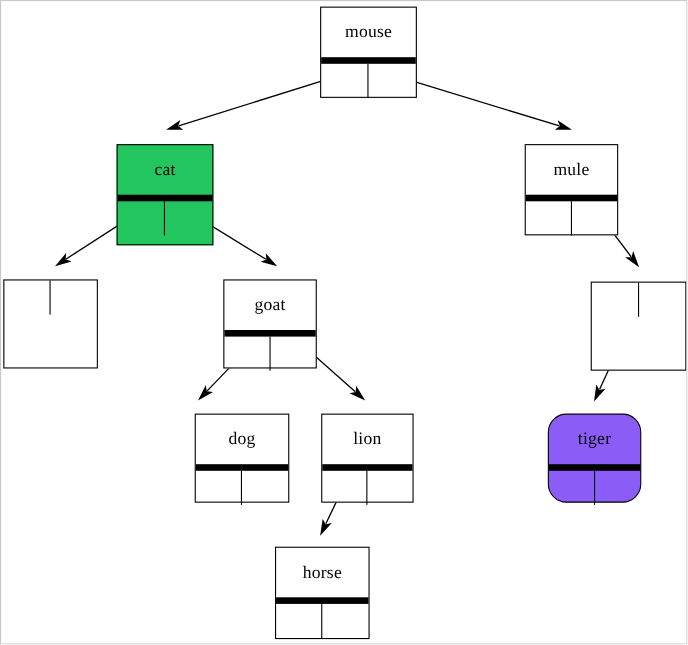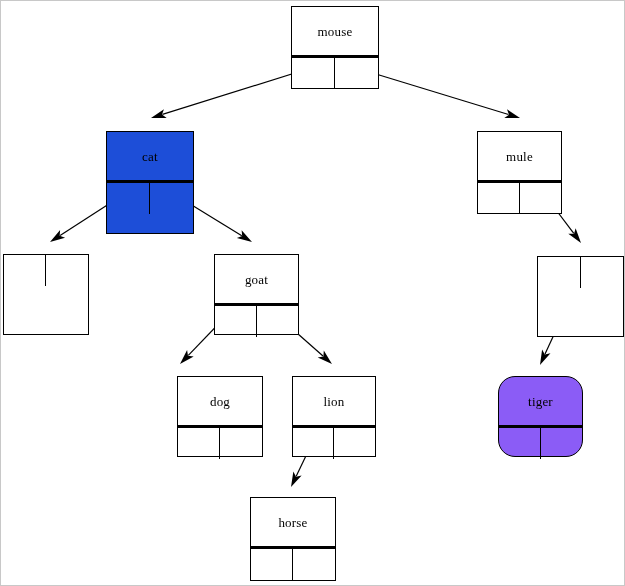--- a/index.html
+++ b/index.html
@@ -28,25 +28,25 @@
   .node {
     position: absolute;
     box-sizing: border-box;
     border: 1px solid #000000;
     background: #ffffff;
   }
   .node-label {
     box-sizing: border-box;
     width: 100%;
     height: 51px;
-    border-bottom: 3px solid #6d28d9;
+    border-bottom: 6px solid #6d28d9;
     display: flex;
     align-items: center;
     justify-content: center;
-    font-size: 13px;
+    font-size: 16px;
     line-height: 1;
     color: #000000;
     letter-spacing: 0.2px;
   }
   .node-ptrs {
     box-sizing: border-box;
     width: 100%;
     height: 31px;
     display: flex;
   }
@@ -104,41 +104,41 @@
     </svg>
 
   <div id="node-layer">
       <div class="node" style="left: 290px; top: 5px; width: 88px; height: 83px; border-color: rgb(0, 0, 0); background: rgb(255, 255, 255);">
         <div class="node-label" style="border-bottom-color: rgb(0, 0, 0); color: rgb(0, 0, 0);">mouse</div>
         <div class="node-ptrs">
           <div class="ptr left" style="border-right-color: rgb(0, 0, 0);"></div>
           <div class="ptr right"></div>
         </div>
       </div>
-      <div class="node" style="left: 105px; top: 130px; width: 88px; height: 103px; border-color: rgb(0, 0, 0); background: #1d4ed8;">
+      <div class="node" style="left: 105px; top: 130px; width: 88px; height: 92px; border-color: rgb(0, 0, 0); background: #22c55e;">
         <div class="node-label" style="border-bottom-color: rgb(0, 0, 0); color: rgb(0, 0, 0);">cat</div>
         <div class="node-ptrs">
           <div class="ptr left" style="border-right-color: rgb(0, 0, 0);"></div>
           <div class="ptr right"></div>
         </div>
       </div>
       <div class="node" style="left: 476px; top: 130px; width: 85px; height: 83px; border-color: rgb(0, 0, 0); background: rgb(255, 255, 255); text-align: right;">
         <div class="node-label" style="border-bottom-color: rgb(0, 0, 0); color: rgb(0, 0, 0);">mule</div>
         <div class="node-ptrs">
           <div class="ptr left" style="border-right-color: rgb(0, 0, 0);"></div>
           <div class="ptr right"></div>
         </div>
       </div>
       <div class="node" style="left: 2px; top: 253px; width: 86px; height: 81px; border-color: rgb(0, 0, 0); background: rgb(255, 255, 255);">
         <div class="node-ptrs">
           <div class="ptr left" style="border-right-color: rgb(0, 0, 0);"></div>
           <div class="ptr right"></div>
         </div>
       </div>
-      <div class="node" style="left: 213px; top: 253px; width: 85px; height: 81px; border-color: rgb(0, 0, 0); background: rgb(255, 255, 255);">
+      <div class="node" style="left: 202px; top: 253px; width: 85px; height: 81px; border-color: rgb(0, 0, 0); background: rgb(255, 255, 255);">
         <div class="node-label" style="border-bottom-color: rgb(0, 0, 0); color: rgb(0, 0, 0);">goat</div>
         <div class="node-ptrs">
           <div class="ptr left" style="border-right-color: rgb(0, 0, 0);"></div>
           <div class="ptr right"></div>
         </div>
       </div>
       <div class="node" style="left: 536px; top: 255px; width: 87px; height: 81px; border-color: rgb(0, 0, 0); background: rgb(255, 255, 255);">
         <div class="node-ptrs">
           <div class="ptr left" style="border-right-color: rgb(0, 0, 0);"></div>
           <div class="ptr right"></div>

